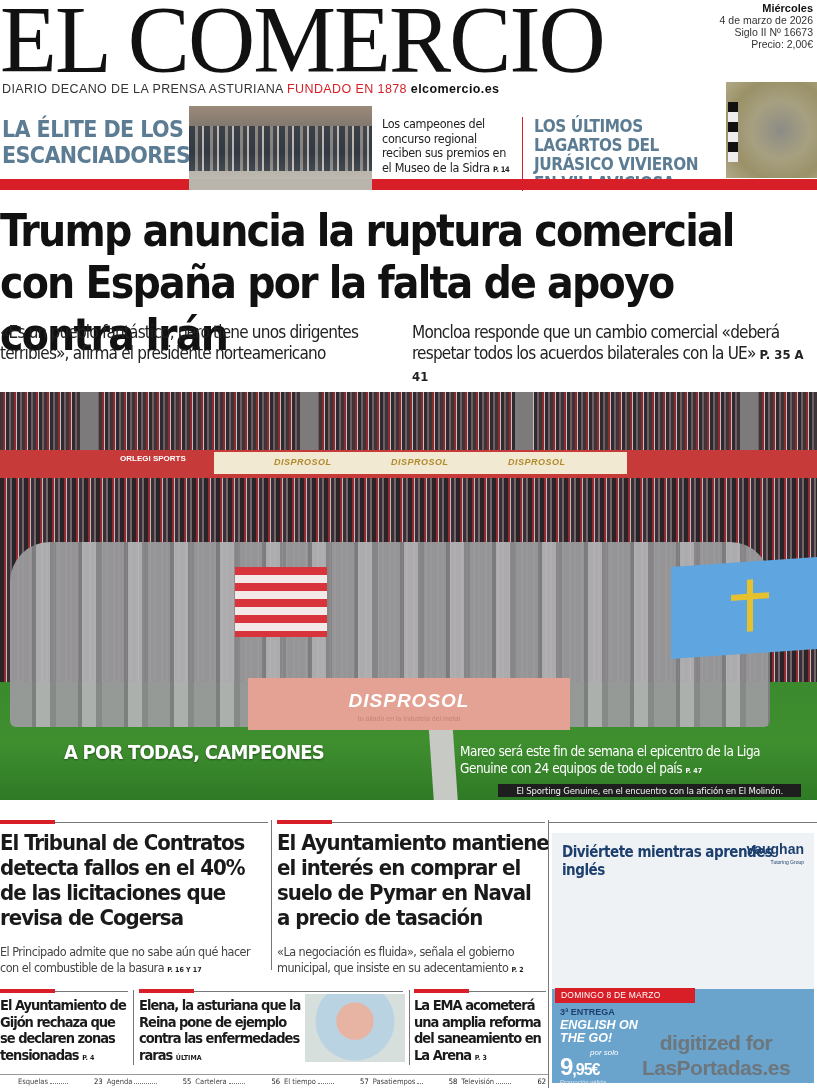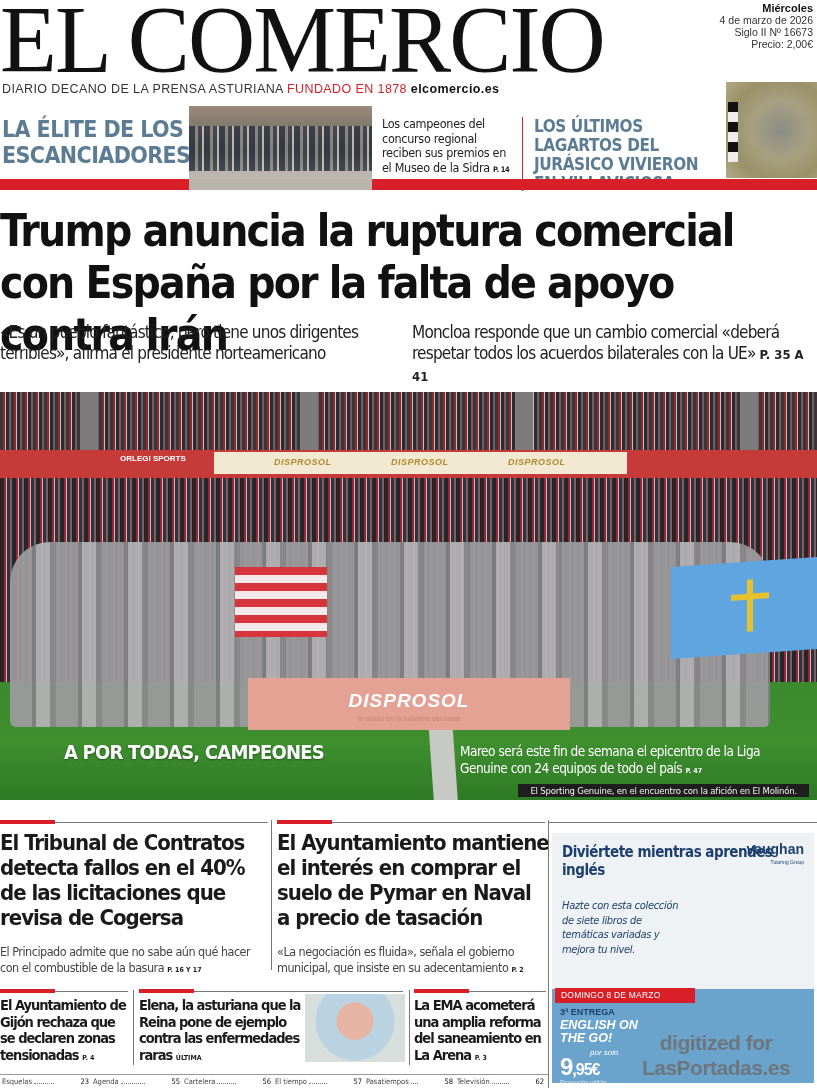--- a/index.html
+++ b/index.html
@@ -53,21 +53,21 @@
   .flag-asturias { position: absolute; left: 671px; top: 170px; width: 146px; height: 92px; background: #5fa6e0; transform: skewY(-4deg); }
   .flag-asturias .cross-v { position: absolute; left: 76px; top: 18px; width: 6px; height: 52px; background: #e6c12e; }
   .flag-asturias .cross-h { position: absolute; left: 60px; top: 32px; width: 38px; height: 6px; background: #e6c12e; }
   .flag-sporting { position: absolute; left: 235px; top: 175px; width: 92px; height: 70px; background: repeating-linear-gradient(180deg,#d8343c 0 8px,#f3e9e9 8px 16px); }
   .banner { position: absolute; left: 248px; top: 286px; width: 322px; height: 52px; background: #e3a294; }
   .banner-brand { position: absolute; left: 0; right: 0; top: 12px; text-align: center; color: #fff; font-weight: bold; font-style: italic; font-size: 19px; letter-spacing: 1px; }
   .banner-tag { position: absolute; left: 0; right: 0; top: 37px; text-align: center; color: #c98275; font-size: 7px; }
   .hero-title { position: absolute; left: 16px; top: 348px; color: #fff; font-family: "DejaVu Sans Condensed", "DejaVu Sans", sans-serif; font-weight: bold; font-size: 20px; letter-spacing: -0.8px; text-shadow: 0 1px 2px rgba(0,0,0,0.4); margin-left: 48px; }
   .hero-desc { position: absolute; left: 460px; top: 351px; width: 330px; color: #fff; font-family: "DejaVu Sans Condensed", "DejaVu Sans", sans-serif; font-size: 13.5px; line-height: 17px; letter-spacing: -0.5px; }
   .hero-desc .pg { font-size: 7px; font-weight: bold; letter-spacing: 0; }
-  .caption { position: absolute; right: 8px; top: 392px; background: #1e1e1e; color: #f2f2f2; font-family: "DejaVu Sans Condensed", "DejaVu Sans", sans-serif; font-size: 9.5px; padding: 1px 12px; letter-spacing: -0.2px; }
+  .caption { position: absolute; right: 16px; top: 392px; background: #1e1e1e; color: #f2f2f2; font-family: "DejaVu Sans Condensed", "DejaVu Sans", sans-serif; font-size: 9.5px; padding: 1px 18px; letter-spacing: -0.2px; }
 
   
   .rule { height: 1px; background: #777; }
   .redtab { height: 4px; background: #d81e27; }
   .story-h { font-family: "DejaVu Sans Condensed", "DejaVu Sans", sans-serif; font-weight: bold; color: #1a1a1a; letter-spacing: -1px; }
   .story-big { font-size: 22px; line-height: 25px; }
   .story-desc { font-family: "DejaVu Sans Condensed", "DejaVu Sans", sans-serif; font-size: 12.5px; line-height: 16px; color: #444; letter-spacing: -0.5px; }
   .story-desc .pg, .story-small .pg { font-size: 7px; font-weight: bold; letter-spacing: 0; color: #1a1a1a; }
   .story-small { font-size: 14.5px; line-height: 16.5px; }
   .vsep { width: 1px; background: #777; }
@@ -89,21 +89,21 @@
   .book { position: absolute; left: 140px; top: 46px; width: 116px; height: 175px; background: #f5f3ee; box-shadow: -4px 2px 0 #d9d5cc; }
   .book-author { position: absolute; left: 12px; top: 10px; color: #c3222a; font-size: 5.5px; font-weight: bold; }
   .book-t1 { position: absolute; left: 12px; top: 20px; color: #1d3f6e; font-weight: bold; font-size: 20px; line-height: 20px; letter-spacing: -0.5px; transform: scaleX(0.75); transform-origin: left; }
   .book-t2 { position: absolute; left: 12px; top: 40px; color: #c3222a; font-weight: bold; font-size: 20px; line-height: 20px; letter-spacing: -0.5px; transform: scaleX(0.75); transform-origin: left; }
   .book-badge { position: absolute; right: 6px; top: 6px; width: 18px; height: 30px; background: #c3222a; }
   .signs { position: absolute; left: 8px; top: 78px; width: 54px; height: 90px; background: repeating-linear-gradient(180deg,#e4c44c 0 12px,#fff 12px 14px,#b9342c 14px 26px,#fff 26px 28px,#7a9a4e 28px 40px); transform: rotate(-6deg); }
   .man { position: absolute; left: 58px; top: 72px; width: 58px; height: 103px; background: linear-gradient(180deg,#8a5a34 0 18%,#c99b7a 18% 45%,#2a2a2a 45% 100%); border-radius: 28px 28px 0 0; }
   .watermark { left: 616px; top: 1030px; width: 200px; color: rgba(110,110,110,0.85); font-weight: bold; font-size: 21px; line-height: 25px; letter-spacing: -0.5px; text-align: center; }
 
   
-  .index { left: 0; top: 1074px; width: 548px; height: 13px; border-top: 1px solid #999; display: flex; font-family: "DejaVu Sans Condensed", "DejaVu Sans", sans-serif; font-size: 7.5px; color: #444; }
+  .index { left: 0; top: 1074px; width: 548px; height: 13px; border-top: 1px solid #999; display: flex; font-family: "DejaVu Sans Condensed", "DejaVu Sans", sans-serif; font-size: 7.5px; color: #444; padding-left: 16px; }
   .idx { display: flex; width: 91px; padding: 2px 2px 0 2px; }
   .idx .lbl { white-space: nowrap; }
   .idx .dots { flex: 1; border-bottom: 1px dotted #777; margin: 0 2px 3px; }
   .idx .num { font-weight: normal; color: #111; margin-left: 24px; }
 
   .elena { left: 305px; top: 994px; width: 100px; height: 68px; background: radial-gradient(circle at 50% 40%,#e7b3a3 0 28%,#b9d3e2 30% 60%,#d7dfdd 62%); }
 </style>
 </head>
 <body>
 
@@ -255,21 +255,20 @@
 </div>
 
 <div class="abs vsep" style="left:548px;top:820px;height:268px"></div>
 <div class="abs rule" style="left:548px;top:822px;width:269px"></div>
 <div class="abs ad">
   <div class="ad-title">Diviértete mientras aprendes inglés</div>
   <div class="ad-brand">
     <span>vaughan</span>
     <small>Tutoring Group</small>
   </div>
-  <div class="ad-body">Hazte con esta colección de siete libros de temáticas variadas y mejora tu nivel.</div>
   <div class="ad-blue"></div>
   <div class="ad-date">DOMINGO 8 DE MARZO</div>
   <div class="ad-entrega">3ª ENTREGA</div>
   <div class="ad-prod" style="width:100px">ENGLISH ON THE GO!</div>
   <div class="ad-porsolo">por solo</div>
   <div class="ad-price"><span>9</span><small>,95€</small></div>
   <div class="ad-promo">Promoción válida</div>
 </div>
 
 <div class="abs watermark">digitized for LasPortadas.es</div>

